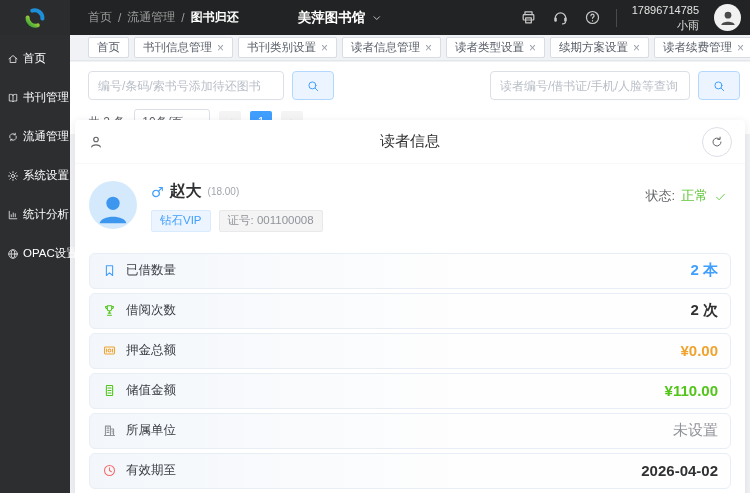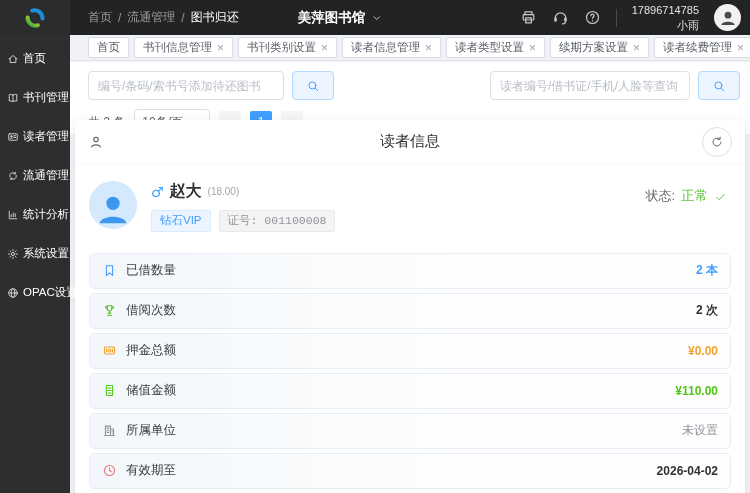--- a/index.html
+++ b/index.html
@@ -11,21 +11,21 @@
   .ic { display:inline-flex; align-items:center; justify-content:center; }
   .ic svg { width:1em; height:1em; display:block; }
   .ic svg .s { stroke:currentColor; fill:none; stroke-width:1.7; stroke-linecap:round; stroke-linejoin:round; }
   .ic svg .f { fill:currentColor; stroke:none; }
 
   
   .topbar { position:absolute; top:0; left:0; right:0; height:35px; background:#222324; display:flex; align-items:center; z-index:30; }
   .logo-box { width:70px; height:35px; background:#2b2c2e; display:flex; align-items:center; justify-content:center; flex:0 0 70px; }
   .logo-box svg { width:22px; height:22px; }
   .breadcrumb { margin-left:18px; font-size:12px; color:#9c9c9c; display:flex; align-items:center; gap:6px; white-space:nowrap; }
-  .crumb-last { color:#fff; font-weight:400; }
+  .crumb-last { color:#fff; font-weight:700; }
   .lib-title { position:absolute; left:340px; transform:translateX(-50%); color:#fff; font-weight:700; font-size:13.5px; display:flex; align-items:center; gap:5px; }
   .lib-title .ic { font-size:12px; color:#ddd; }
   .top-right { margin-left:auto; display:flex; align-items:center; gap:15px; padding-right:9px; color:#c9c9c9; }
   .top-right .tool { font-size:17px; cursor:pointer; }
   .top-divider { width:1px; height:18px; background:#4a4a4a; }
   .user-block { text-align:right; font-size:11px; color:#e3e3e3; line-height:1.3; cursor:pointer; }
   .top-avatar { width:27px; height:27px; border-radius:50%; background:#f1f1f1; color:#4a4a4a; display:flex; align-items:center; justify-content:center; font-size:20px; overflow:hidden; cursor:pointer; }
 
   
   .sidebar { position:absolute; top:35px; left:0; bottom:0; width:70px; background:#2d2e30; z-index:20; padding-top:4px; }
@@ -62,30 +62,30 @@
   .reader-row { display:flex; align-items:flex-start; padding:17px 18px 0 14px; }
   .reader-avatar { width:48px; height:48px; border-radius:50%; background:#d4e9fb; color:#3e97ef; display:flex; align-items:flex-end; justify-content:center; font-size:40px; overflow:hidden; flex:0 0 48px; }
   .reader-main { margin-left:14px; flex:1; }
   .name-line { display:flex; align-items:center; gap:6px; }
   .male-mark { color:#409eff; font-size:14px; font-family:"DejaVu Sans",sans-serif; }
   .reader-name { font-size:16px; font-weight:700; color:#303133; }
   .reader-score { font-size:10px; color:#a2a6ad; }
   .badges { margin-top:8px; display:flex; gap:8px; }
   .badge { font-size:11.5px; border-radius:2px; padding:3px 8px; line-height:1.2; }
   .badge-vip { background:#ecf5ff; color:#409eff; border:1px solid #d9ecff; }
-  .badge-card { background:#f4f4f5; color:#909399; border:1px solid #e9e9eb;font-family:Liberation Mono, monospace; }
+  .badge-card { background:#f4f4f5; color:#909399; border:1px solid #e9e9eb; }
   .status { display:flex; align-items:center; gap:6px; font-size:13px; color:#606266; padding-top:6px;justify-content:flex-end; }
   .status-value { color:#5fc639; font-size:13.5px; }
   .status .ic { color:#5fc639; font-size:13px; }
 
   .rows { padding:21px 14px 0; }
   .info-row { height:36px; margin-bottom:4px; border:1px solid #e8eef5; border-radius:6px; display:flex; align-items:center; padding:0 12px; background:linear-gradient(90deg,#f3f7fb 0%,#fefefe 60%); }
   .row-left { display:flex; align-items:center; gap:9px; font-size:12.5px; color:#3c4046; }
   .row-left .ic { font-size:15px; }
-  .row-value { margin-left:auto; font-size:12px; }
+  .row-value { margin-left:auto; font-size:15px; }
   .photo-row { display:flex; align-items:center; gap:6px; font-size:12.5px; color:#606266; padding:5px 0 0 12px; }
 </style>
 </head>
 <body>
 
 <div class="app">
 
   <div class="topbar">
     <div class="logo-box">
       <svg viewBox="0 0 24 24">
@@ -164,52 +164,42 @@
           <svg viewBox="0 0 24 24">
             <path class="s" d="M12 6.2C10.2 4.8 7.4 4.4 4.5 4.9V18c2.9-.5 5.7-.1 7.5 1.3 1.8-1.4 4.6-1.8 7.5-1.3V4.9c-2.9-.5-5.7-.1-7.5 1.3Z"></path>
             <path class="s" d="M12 6.2v13"></path>
           </svg>
         </span>
         <span>书刊管理</span>
       </div>
       <div class="side-item">
         <span class="ic">
           <svg viewBox="0 0 24 24">
-            <rect class="s" x="3.5" y="5.5" width="17" height="13" rx="1.5"></rect>
-            <circle class="s" cx="8.7" cy="10.8" r="1.7"></circle>
-            <path class="s" d="M6.4 15.6c.5-1.7 4.1-1.7 4.6 0M13.5 9.5h4M13.5 13h4"></path>
-          </svg>
-        </span>
-        <span>读者管理</span>
-      </div>
-      <div class="side-item">
-        <span class="ic">
-          <svg viewBox="0 0 24 24">
             <path class="s" d="M5.5 13.5a6.5 6.5 0 0 1 11-6.1M16.5 4.5v3h-3M18.5 10.5a6.5 6.5 0 0 1-11 6.1M7.5 19.5v-3h3"></path>
           </svg>
         </span>
         <span>流通管理</span>
+      </div>
+      <div class="side-item">
+        <span class="ic">
+          <svg viewBox="0 0 24 24">
+            <circle class="s" cx="12" cy="12" r="3.2"></circle>
+            <path class="s" d="M12 3v2.6M12 18.4V21M3 12h2.6M18.4 12H21M5.6 5.6l1.9 1.9M16.5 16.5l1.9 1.9M18.4 5.6l-1.9 1.9M7.5 16.5l-1.9 1.9"></path>
+          </svg>
+        </span>
+        <span>系统设置</span>
       </div>
       <div class="side-item">
         <span class="ic">
           <svg viewBox="0 0 24 24">
             <path class="s" d="M4.5 4.5v15h15"></path>
             <path class="s" d="M8.5 15.5v-4M12.5 15.5V8M16.5 15.5v-6"></path>
           </svg>
         </span>
         <span>统计分析</span>
-      </div>
-      <div class="side-item">
-        <span class="ic">
-          <svg viewBox="0 0 24 24">
-            <circle class="s" cx="12" cy="12" r="3.2"></circle>
-            <path class="s" d="M12 3v2.6M12 18.4V21M3 12h2.6M18.4 12H21M5.6 5.6l1.9 1.9M16.5 16.5l1.9 1.9M18.4 5.6l-1.9 1.9M7.5 16.5l-1.9 1.9"></path>
-          </svg>
-        </span>
-        <span>系统设置</span>
       </div>
       <div class="side-item">
         <span class="ic">
           <svg viewBox="0 0 24 24">
             <circle class="s" cx="12" cy="12" r="8.5"></circle>
             <ellipse class="s" cx="12" cy="12" rx="3.8" ry="8.5"></ellipse>
             <path class="s" d="M3.5 12h17"></path>
           </svg>
         </span>
         <span>OPAC设置</span>

